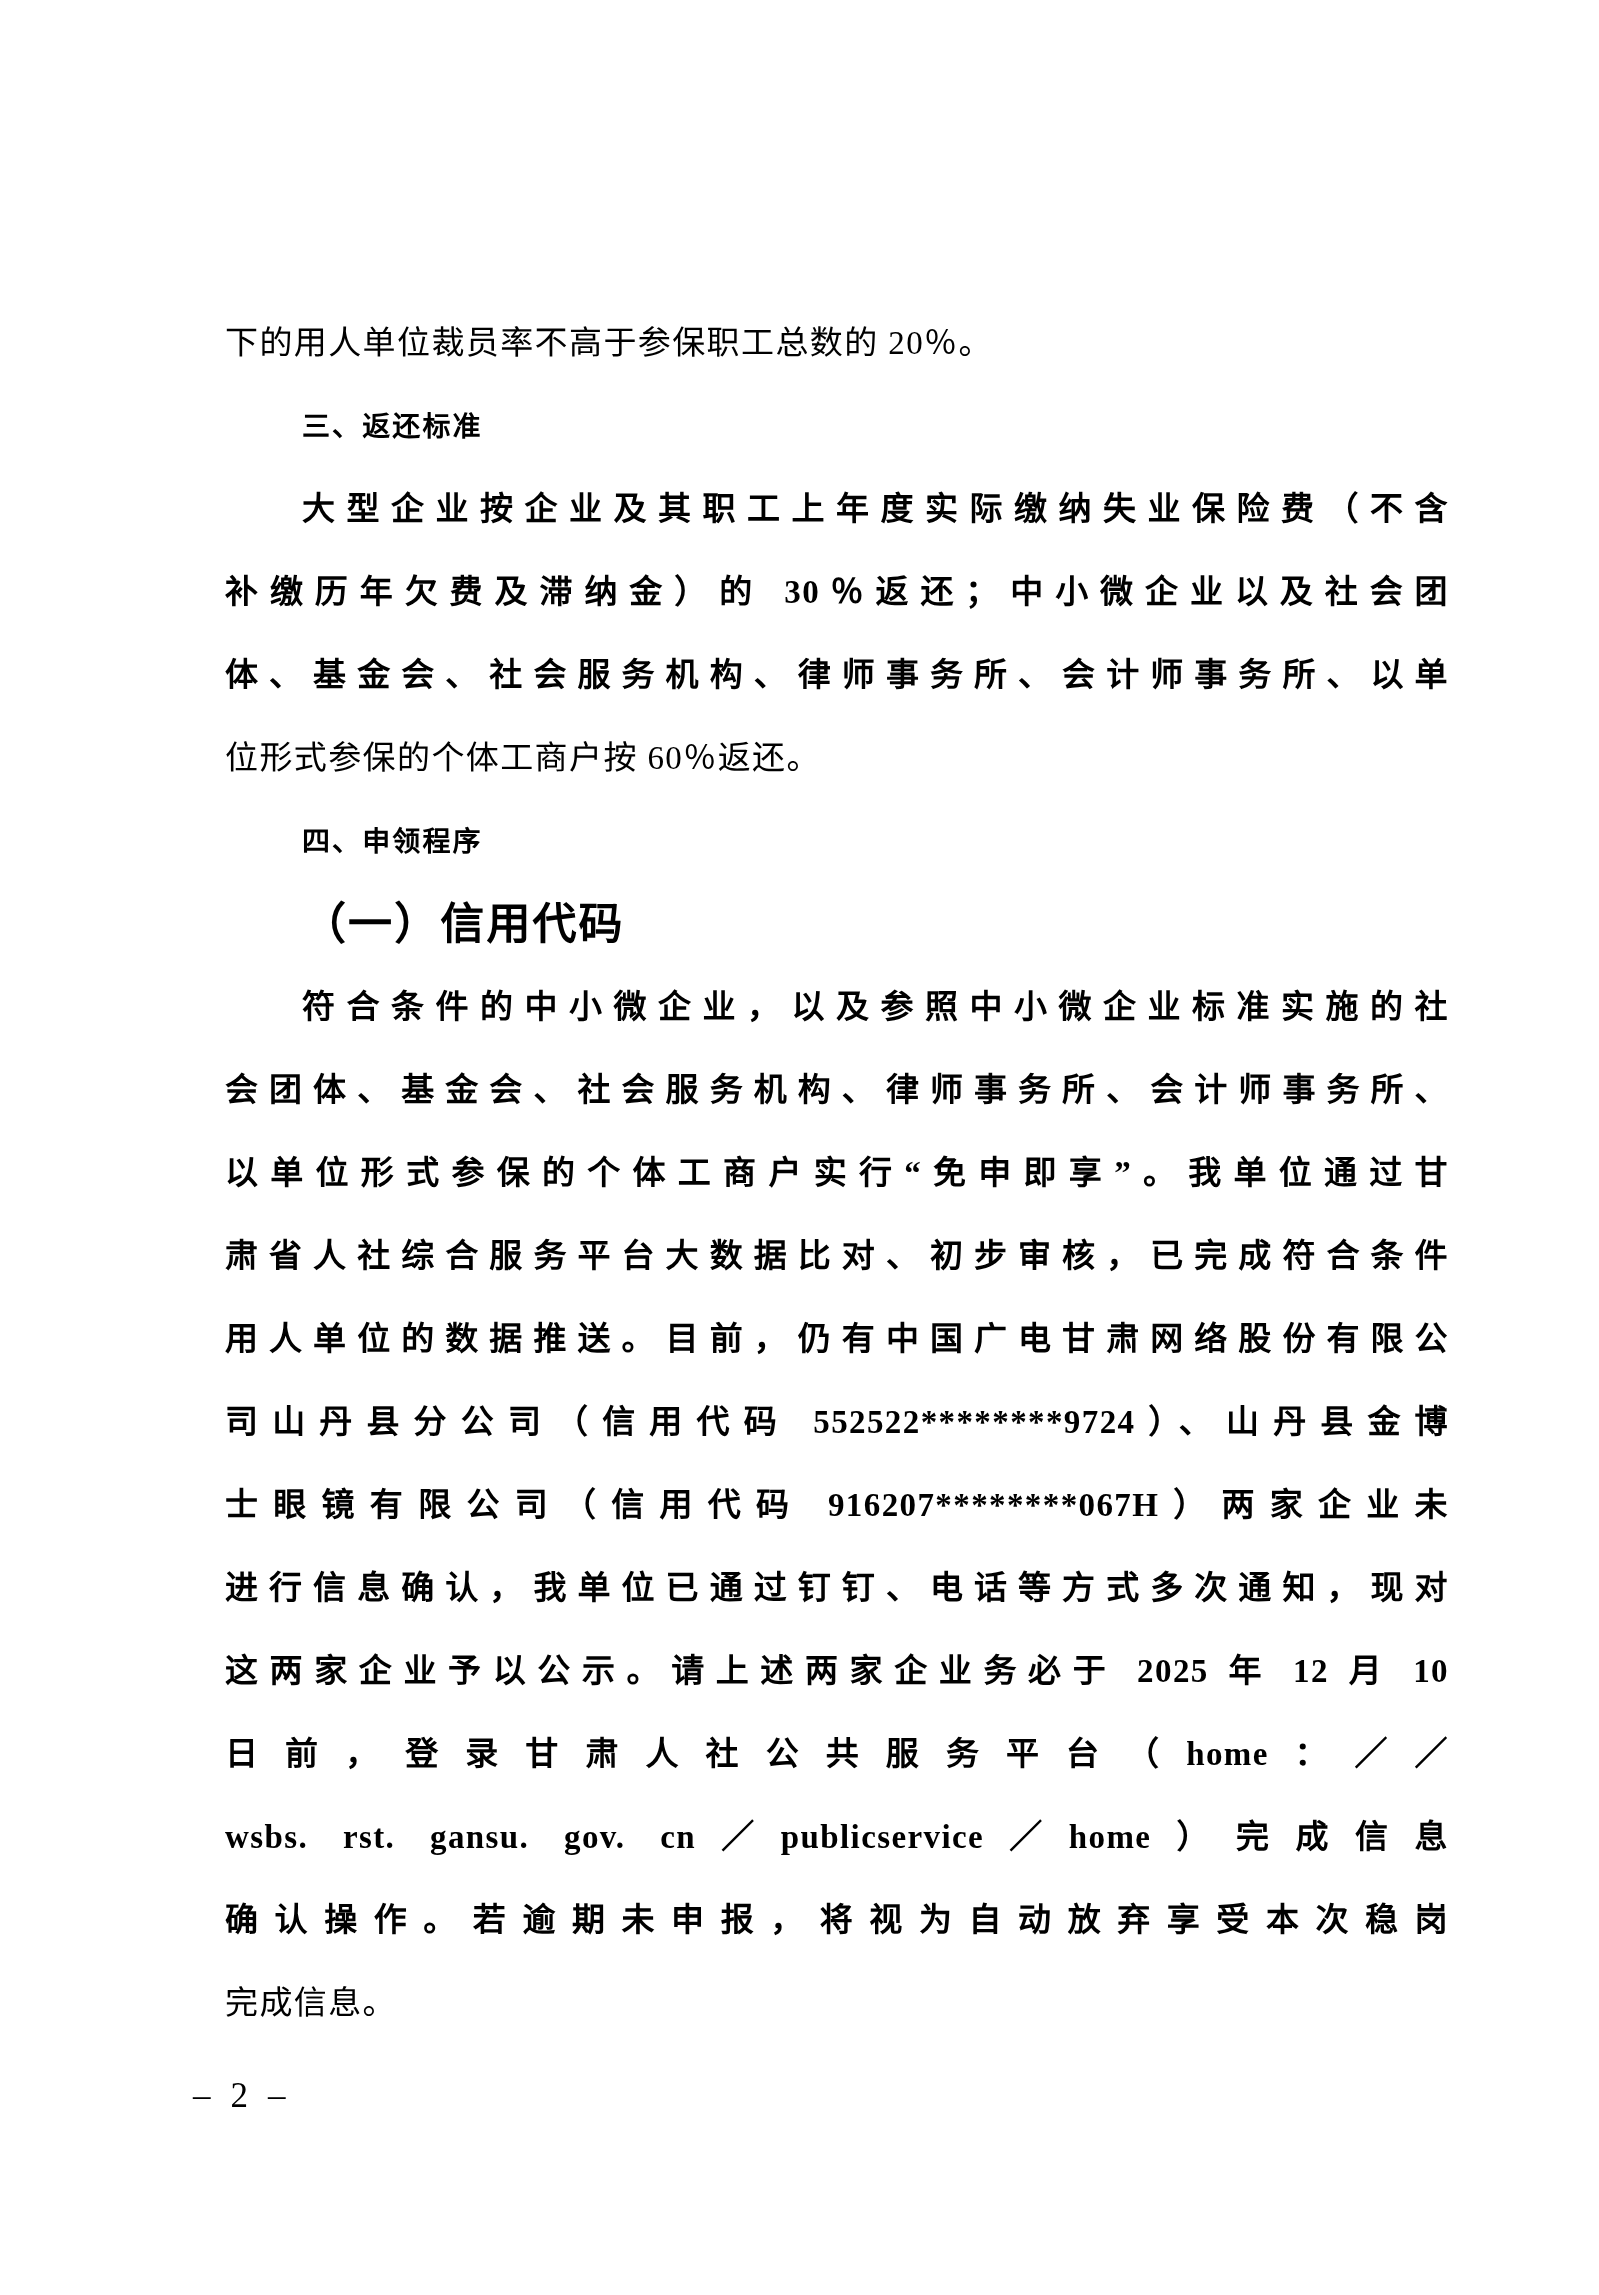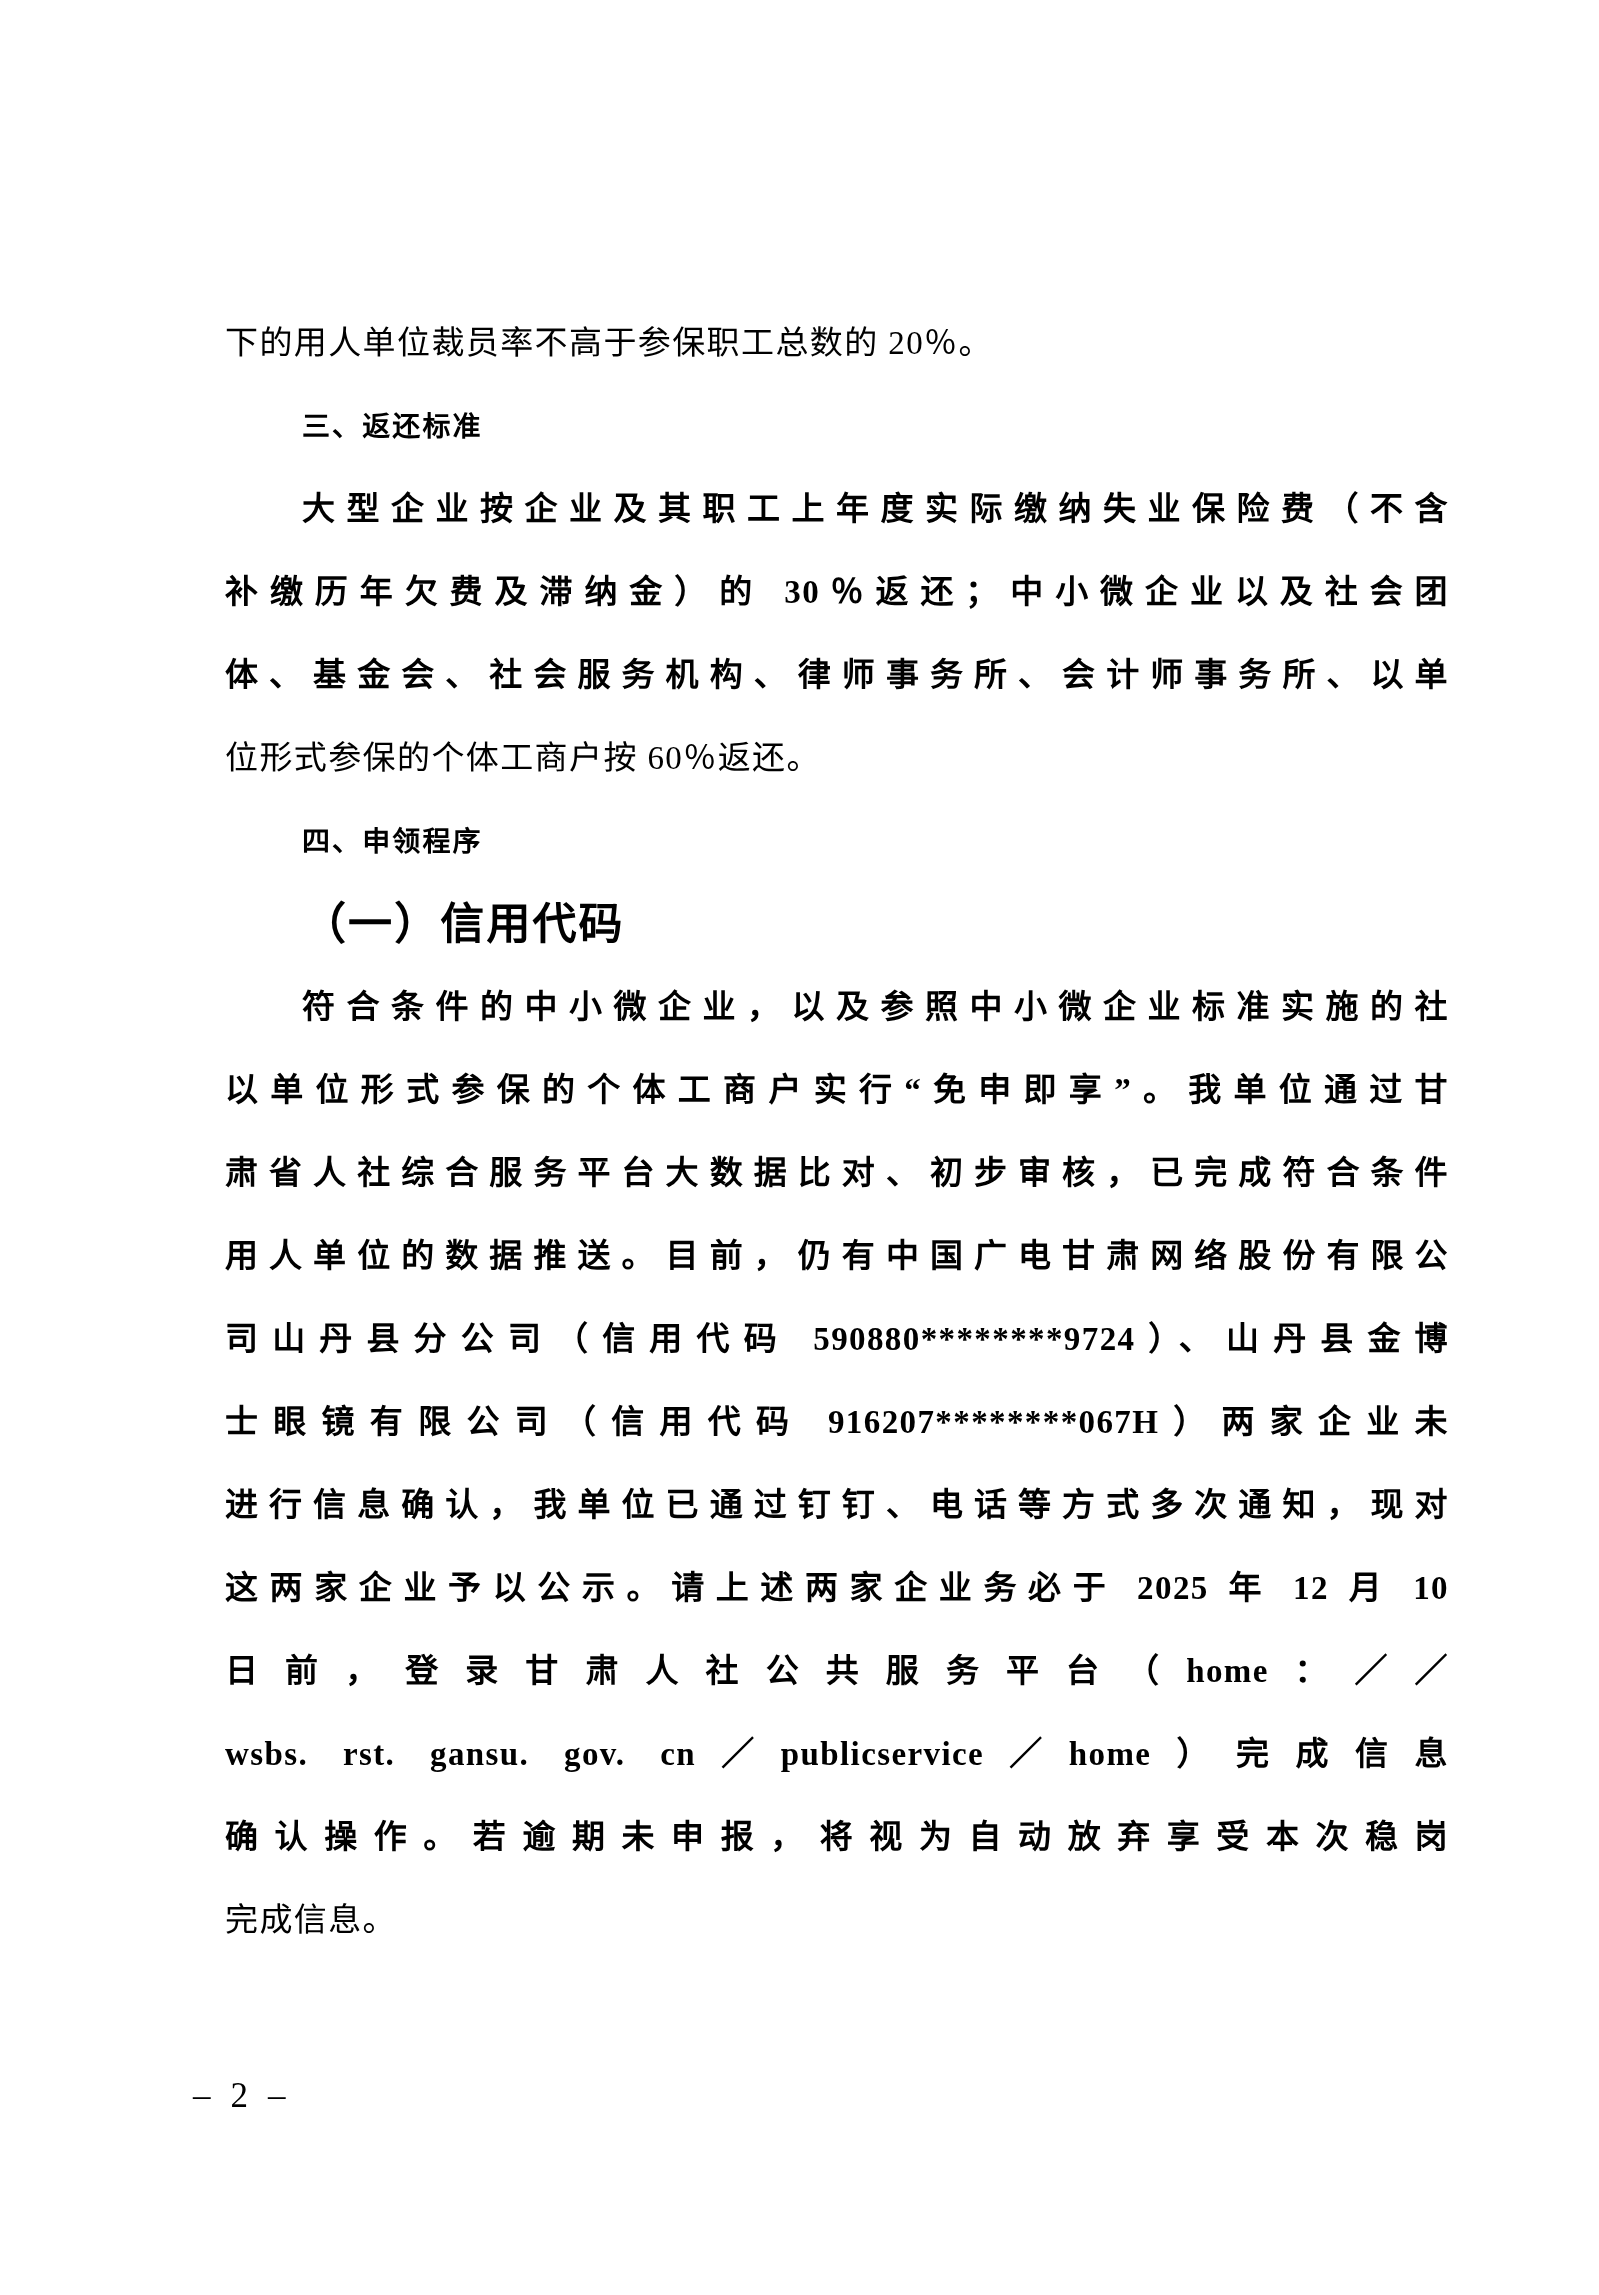--- a/index.html
+++ b/index.html
@@ -70,24 +70,25 @@
   <main class="text-block">
       <div class="line body">下的用人单位裁员率不高于参保职工总数的 20％。</div>
       <div class="line heading indent">三、返还标准</div>
       <div class="line body indent fill">大型企业按企业及其职工上年度实际缴纳失业保险费（不含</div>
       <div class="line body fill">补缴历年欠费及滞纳金）的 30％返还；中小微企业以及社会团</div>
       <div class="line body fill">体、基金会、社会服务机构、律师事务所、会计师事务所、以单</div>
       <div class="line body">位形式参保的个体工商户按 60％返还。</div>
       <div class="line heading indent">四、申领程序</div>
       <div class="line subheading indent">（一）信用代码</div>
       <div class="line body indent fill">符合条件的中小微企业，以及参照中小微企业标准实施的社</div>
+      <div class="line body fill">会团体、基金会、社会服务机构、律师事务所、会计师事务所、</div>
       <div class="line body fill">以单位形式参保的个体工商户实行“免申即享”。我单位通过甘</div>
       <div class="line body fill">肃省人社综合服务平台大数据比对、初步审核，已完成符合条件</div>
       <div class="line body fill">用人单位的数据推送。目前，仍有中国广电甘肃网络股份有限公</div>
-      <div class="line body fill">司山丹县分公司（信用代码 590880********9724）、山丹县金博</div>
+      <div class="line body fill">司山丹县分公司（信用代码 552522********9724）、山丹县金博</div>
       <div class="line body fill">士眼镜有限公司（信用代码 916207********067H）两家企业未</div>
       <div class="line body fill">进行信息确认，我单位已通过钉钉、电话等方式多次通知，现对</div>
       <div class="line body fill">这两家企业予以公示。请上述两家企业务必于 2025 年 12 月 10</div>
       <div class="line body fill">日前，登录甘肃人社公共服务平台（home：／／</div>
       <div class="line body fill">wsbs. rst. gansu. gov. cn／publicservice／home）完成信息</div>
       <div class="line body fill">确认操作。若逾期未申报，将视为自动放弃享受本次稳岗</div>
       <div class="line body">完成信息。</div>
     </main>
   <div class="page-footer">– 2 –</div>
 </div>

